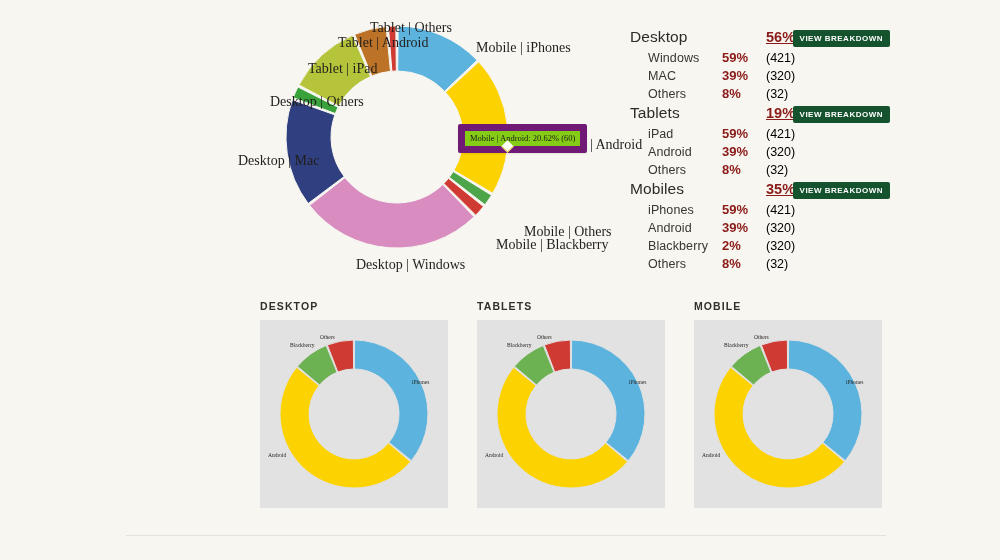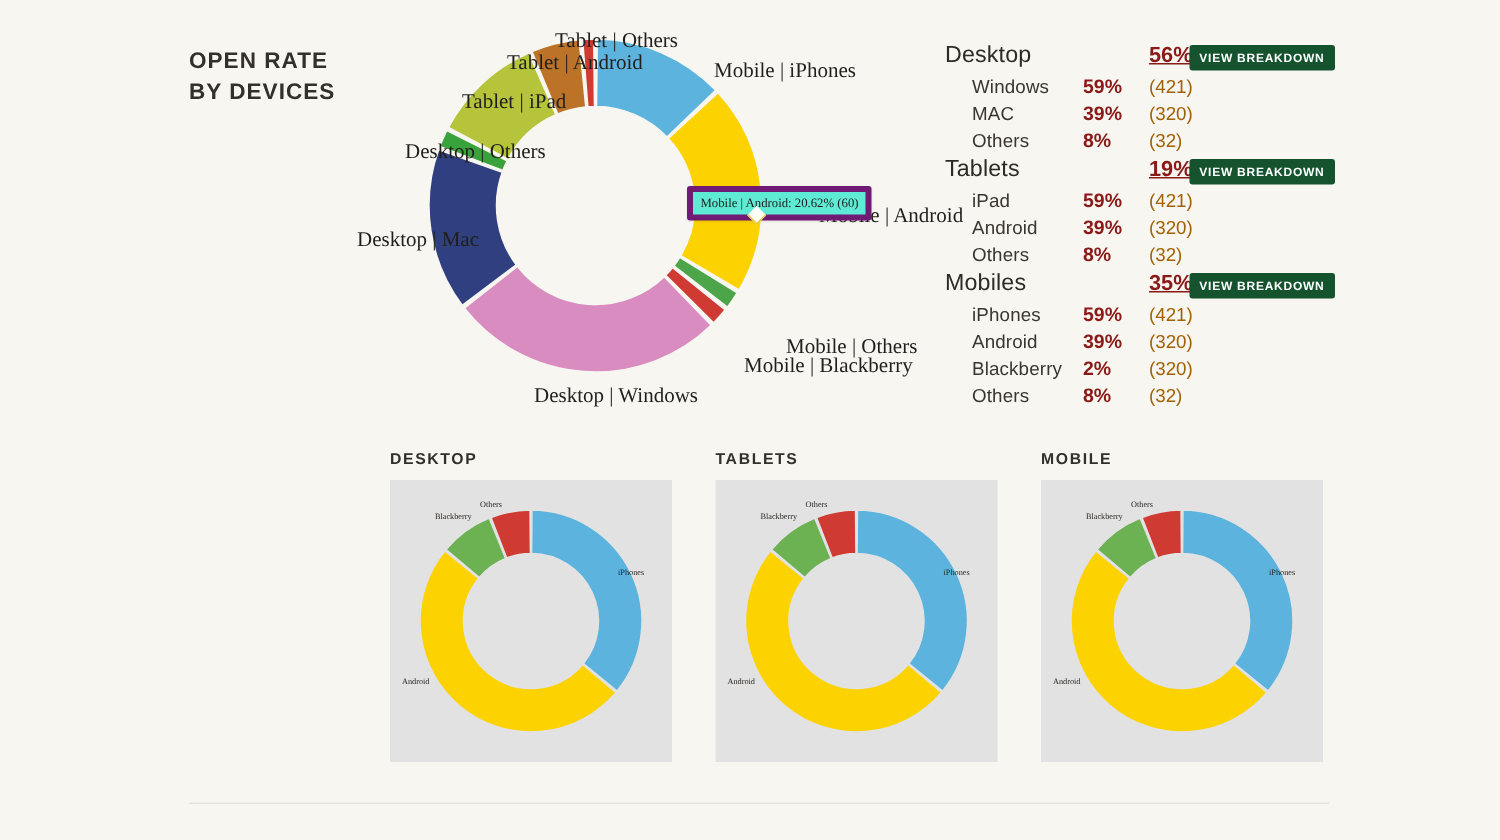--- a/index.html
+++ b/index.html
@@ -50,22 +50,22 @@
     color: #211f1c;
     white-space: nowrap;
     line-height: 11px;
   }
 
   
   #donut-tooltip {
     position: absolute;
     left: 458px;
     top: 124px;
-    background: #5eead4;
-    border: 4px solid #701a75;
+    background: #84cc16;
+    border: 7px solid #701a75;
     border-radius: 2px;
     padding: 2px 5px 3px 5px;
     font-family: "Liberation Serif", serif;
     font-size: 8.5px;
     color: #1d1b18;
     white-space: nowrap;
     z-index: 9;
     box-shadow: 0 1px 2px rgba(0,0,0,0.08);
   }
   #donut-tooltip::after {
@@ -119,21 +119,21 @@
     min-width: 44px;
   }
   .group-head .stat-pct {
     font-size: 14.5px;
     text-decoration: underline;
     min-width: 44px;
     margin-left: 44px;
   }
   .stat-count {
     font-size: 12.5px;
-    color: #a16207;
+    color: #000000;
   }
   .group-head .stat-count { font-size: 13.5px; color: #3d3832; }
   .breakdown-btn {
     position: absolute;
     right: 0;
     top: 2px;
     background: #14532d;
     color: #ffffff;
     font-size: 8px;
     font-weight: bold;
@@ -177,24 +177,20 @@
     width: 760px;
     height: 1px;
     background: #e4e2db;
   }
 </style>
 </head>
 <body>
 
 <div class="stage">
 
-  <div id="page-title">
-    <span class="t-line">OPEN RATE</span>
-    <span class="t-line">BY DEVICES</span>
-  </div>
 
   <div id="main-donut-wrap">
     <svg id="main-donut-svg" width="230" height="230" viewBox="0 0 230 230">
         <path d="M 116.16236803690326 4.006086200428157 A 111 111 0 0 1 195.1028359390416 38.159023467143626 L 162.62871326105176 69.31077071019351 A 66 66 0 0 0 115.69113775167222 49.0036188218762 Z" fill="#5cb3de" stroke="#f7f6f1" stroke-width="1"></path>
         <path d="M 196.6945040582067 39.85342318718938 A 111 111 0 0 1 210.73137121735004 171.18277818732292 L 171.9213558589649 148.4059762194893 A 66 66 0 0 0 163.5751105210959 70.3182516248153 Z" fill="#fcd200" stroke="#f7f6f1" stroke-width="1"></path>
         <path d="M 209.53377241465395 173.17530294768056 A 111 111 0 0 1 202.93663357640042 182.7358728832063 L 167.28664699137323 155.27538387650105 A 66 66 0 0 0 171.20927008438883 149.59072067159386 Z" fill="#4da54a" stroke="#f7f6f1" stroke-width="1"></path>
         <path d="M 201.49879452840486 184.56262319042315 A 111 111 0 0 1 193.75563652240538 193.22115900413883 L 161.82767577007888 161.50987832678524 A 66 66 0 0 0 166.43171566553804 156.3615597348462 Z" fill="#cf3a33" stroke="#f7f6f1" stroke-width="1"></path>
         <path d="M 192.10022375423947 194.85333741958573 A 111 111 0 0 1 27.5481241409625 183.36058373606454 L 63.001587327058786 155.64683357279515 A 66 66 0 0 0 160.84337628630453 162.48036279002395 Z" fill="#d98cc0" stroke="#f7f6f1" stroke-width="1"></path>
         <path d="M 26.1356677344221 181.51413722655485 A 111 111 0 0 1 10.41471416191196 77.81239472397526 L 52.81415436654225 92.88845091695826 A 66 66 0 0 0 62.16174838262936 154.5489464590326 Z" fill="#303f7f" stroke="#f7f6f1" stroke-width="1"></path>
         <path d="M 11.216449887531368 75.63028161070093 A 111 111 0 0 1 15.898986782261773 65.00010820794036 L 56.075073221885376 85.2703346101267 A 66 66 0 0 0 53.29086209528892 91.59097825501136 Z" fill="#3aa23a" stroke="#f7f6f1" stroke-width="1"></path>

